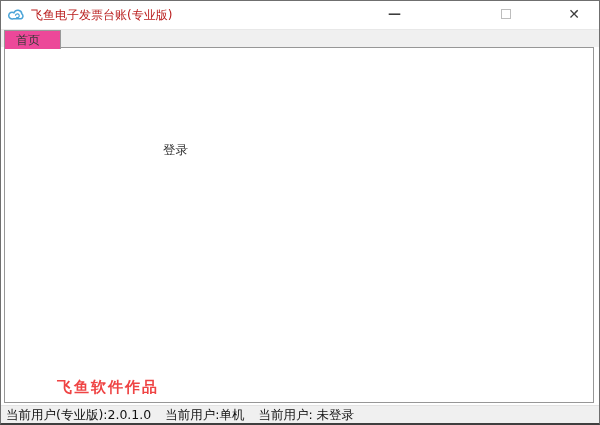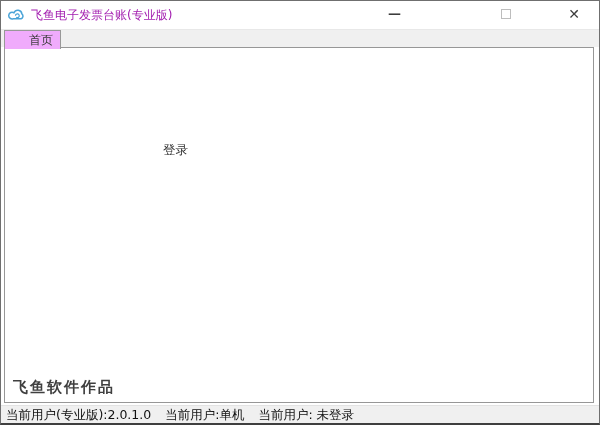--- a/index.html
+++ b/index.html
@@ -7,32 +7,32 @@
   .window{
     position:relative;width:600px;height:425px;background:#ffffff;
     border:1px solid #6f6f6f;border-bottom:2px solid #3f3f3f;
     font-family:"DejaVu Sans","Liberation Sans",sans-serif;
     overflow:hidden;
   }
   
   .titlebar{position:absolute;left:0;top:0;width:100%;height:28px;background:#ffffff;}
   .appicon{position:absolute;left:7px;top:5px;width:18px;height:18px;color:#4aa4d8;}
   .appicon svg{width:18px;height:18px;display:block;}
-  .wtitle{position:absolute;left:30px;top:0;height:28px;line-height:28px;font-size:12px;color:#a21caf;white-space:nowrap;}
+  .wtitle{position:absolute;left:30px;top:0;height:28px;line-height:28px;font-size:12px;color:#b91c1c;white-space:nowrap;}
   .winbtn{position:absolute;top:0;height:28px;width:30px;text-align:center;line-height:26px;font-size:13px;color:#3c3c3c;cursor:default;}
   .winbtn.min{left:378px;font-weight:bold;letter-spacing:-1px;}
   .winbtn.max{left:490px;}
   .maxbox{display:inline-block;width:10px;height:10px;border:1px solid #bdbdbd;margin-top:8px;background:#fff;}
   .winbtn.close{left:558px;font-size:14px;}
   
   .tabstrip{position:absolute;left:0;top:28px;width:100%;height:18px;background:#f0f0f0;border-top:1px solid #e8e8e8;}
   .tab{
-    position:absolute;left:3px;top:0;width:57px;height:19px;background:#f0abfc;
+    position:absolute;left:3px;top:0;width:57px;height:19px;background:#ec4899;
     border:1px solid #989898;border-bottom:none;
-    font-size:12px;color:#3a3a3a;line-height:18px;padding-left:24px;z-index:3;
+    font-size:12px;color:#3a3a3a;line-height:18px;padding-left:11px;z-index:3;
   }
   
   .panel{position:absolute;left:3px;top:46px;width:590px;height:356px;background:#ffffff;border:1px solid #979797;z-index:2;}
   .subtitle{position:absolute;right:15px;top:47px;font-size:13px;font-style:italic;color:#c9c9c9;letter-spacing:1px;white-space:nowrap;}
   .heading{position:absolute;left:0;top:80px;width:596px;text-align:center;font-size:25px;font-weight:bold;color:#4d4d4d;letter-spacing:2px;}
   .subheading{position:absolute;left:0;top:111px;width:596px;text-align:center;font-size:17px;color:#646464;letter-spacing:2px;}
   
   .groupbox{position:absolute;left:151px;top:148px;width:287px;height:165px;border:1px solid #c6c6c6;}
   .grouplabel{position:absolute;left:158px;top:141px;background:#ffffff;padding:0 4px;font-size:12.5px;color:#2e2e2e;z-index:4;}
   .flabel{position:absolute;width:80px;text-align:right;font-size:13px;color:#232323;white-space:nowrap;}
@@ -142,18 +142,18 @@
       <div style="background: rgb(12, 12, 12);"></div>
       <div style="background: rgb(21, 21, 21);"></div>
       <div style="background: rgb(69, 69, 69);"></div>
       <div style="background: rgb(194, 194, 194);"></div>
       <div style="background: rgb(147, 147, 147);"></div>
       <div style="background: rgb(61, 61, 61);"></div>
     </div>
   <div class="qqcap cap1" style="color: rgb(224, 103, 77);">避免重复报销</div>
   <div class="qqcap cap2" style="color: rgb(70, 168, 168);">发票查验、报销管理</div>
 
-  <div class="watermark" style="color: #404040;">飞鱼软件作品</div>
+  <div class="watermark" style="color: #ef4444; margin-left: 44px;">飞鱼软件作品</div>
   <div class="statusbar">
     <span>当前用户(专业版):2.0.1.0</span><span>当前用户:单机</span><span>当前用户: 未登录</span>
   </div>
 
 </div>
 
 </body></html>

